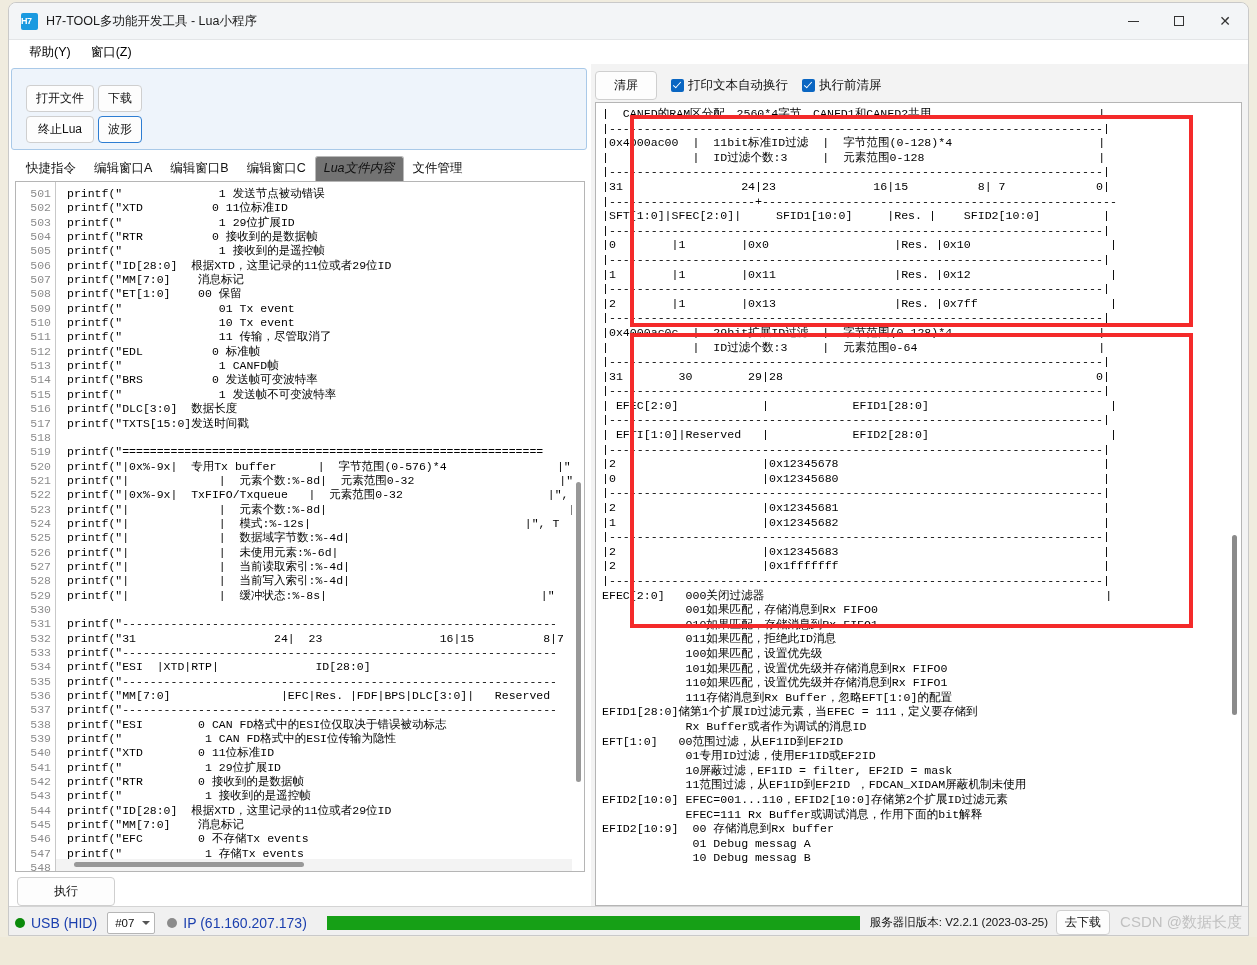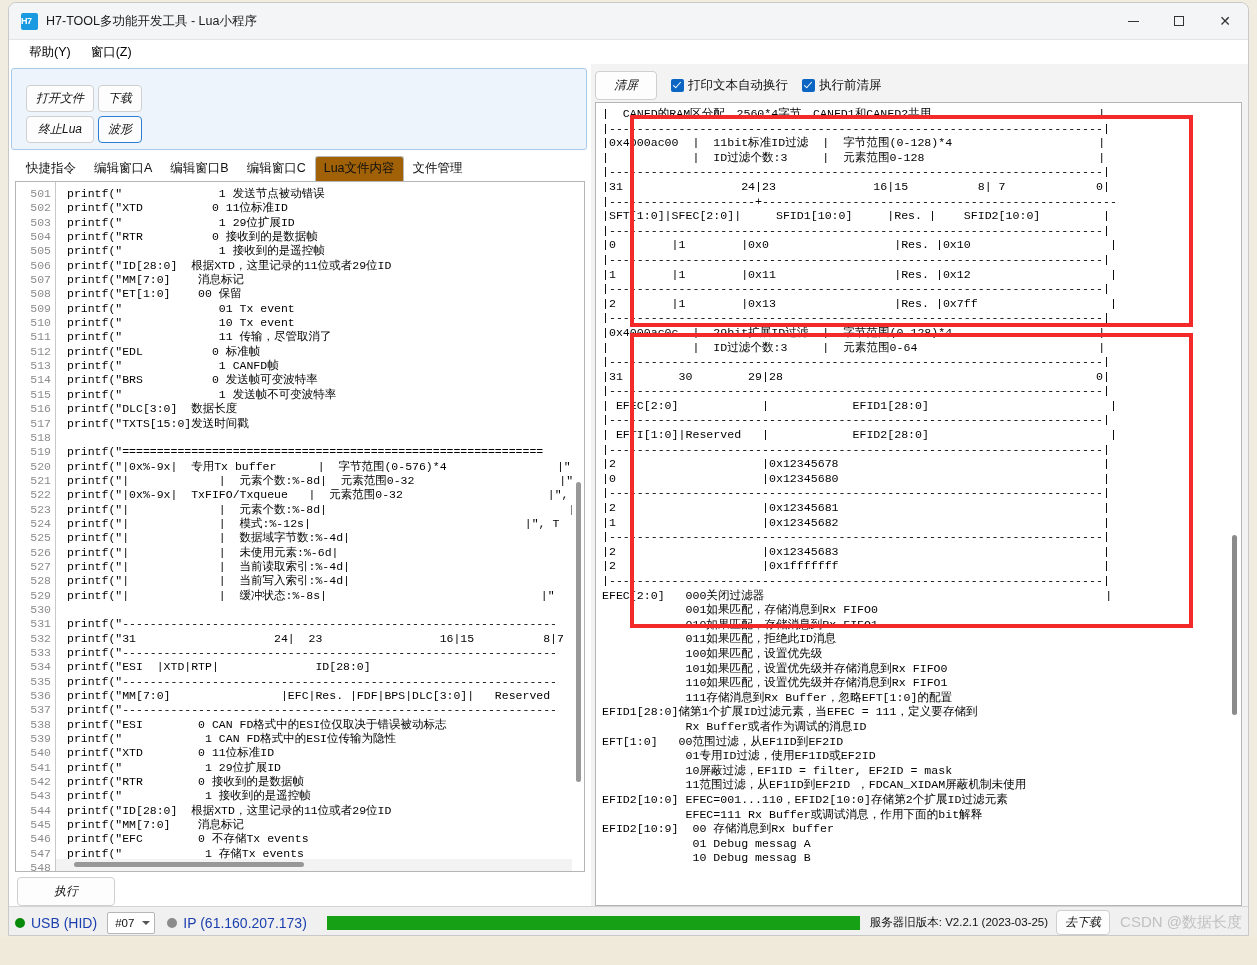--- a/index.html
+++ b/index.html
@@ -71,32 +71,32 @@
     background:#fff;border:1px solid #bfcddb;border-radius:2px;
     padding:3px 5px;font-size:12px;line-height:16px;color:#111;
     height:36px;overflow:hidden;word-break:break-all;
   }
   .pathbox-btns{
     display:grid;grid-template-columns:auto auto;gap:4px 4px;
     margin-left:8px;padding-top:12px;
   }
   .btn{
     border:1px solid #cfcfcf;background:#fdfdfd;border-radius:4px;
-    padding:4px 9px;font-size:12px;color:#111;text-align:center;white-space:nowrap;font-style:italic;
+    padding:4px 9px;font-size:12px;color:#111;text-align:center;white-space:nowrap;
   }
   .btn.accent{border:1px solid #2d7dd2;color:#111;}
 
   .tabs{display:flex;align-items:flex-end;height:24px;margin:7px 0 0 6px;}
   .tab{
     padding:3px 8px 4px 8px;font-size:12.5px;color:#111;
     border:1px solid transparent;border-bottom:none;background:transparent;
   }
   .tab.active{
-    background:#a16207;border:1px solid #b9b9b9;border-bottom:1px solid #fff;
-    border-radius:3px 3px 0 0;position:relative;top:1px;
+    background:#737373;border:1px solid #b9b9b9;border-bottom:1px solid #fff;
+    border-radius:3px 3px 0 0;position:relative;top:1px;font-style:italic;
   }
 
   .codewrap{
     flex:1;border:1px solid #b5b5b5;background:#fff;margin:0 2px 2px 4px;
     display:flex;overflow:hidden;position:relative;min-height:0;gap:6px;
   }
   .gutter{
     width:40px;flex:0 0 40px;background:#fff;border-right:1px solid #c8c8c8;
     font-family:"Liberation Mono","DejaVu Sans Mono",monospace;
     font-size:11.5px;line-height:14.35px;color:#8b8b8b;

